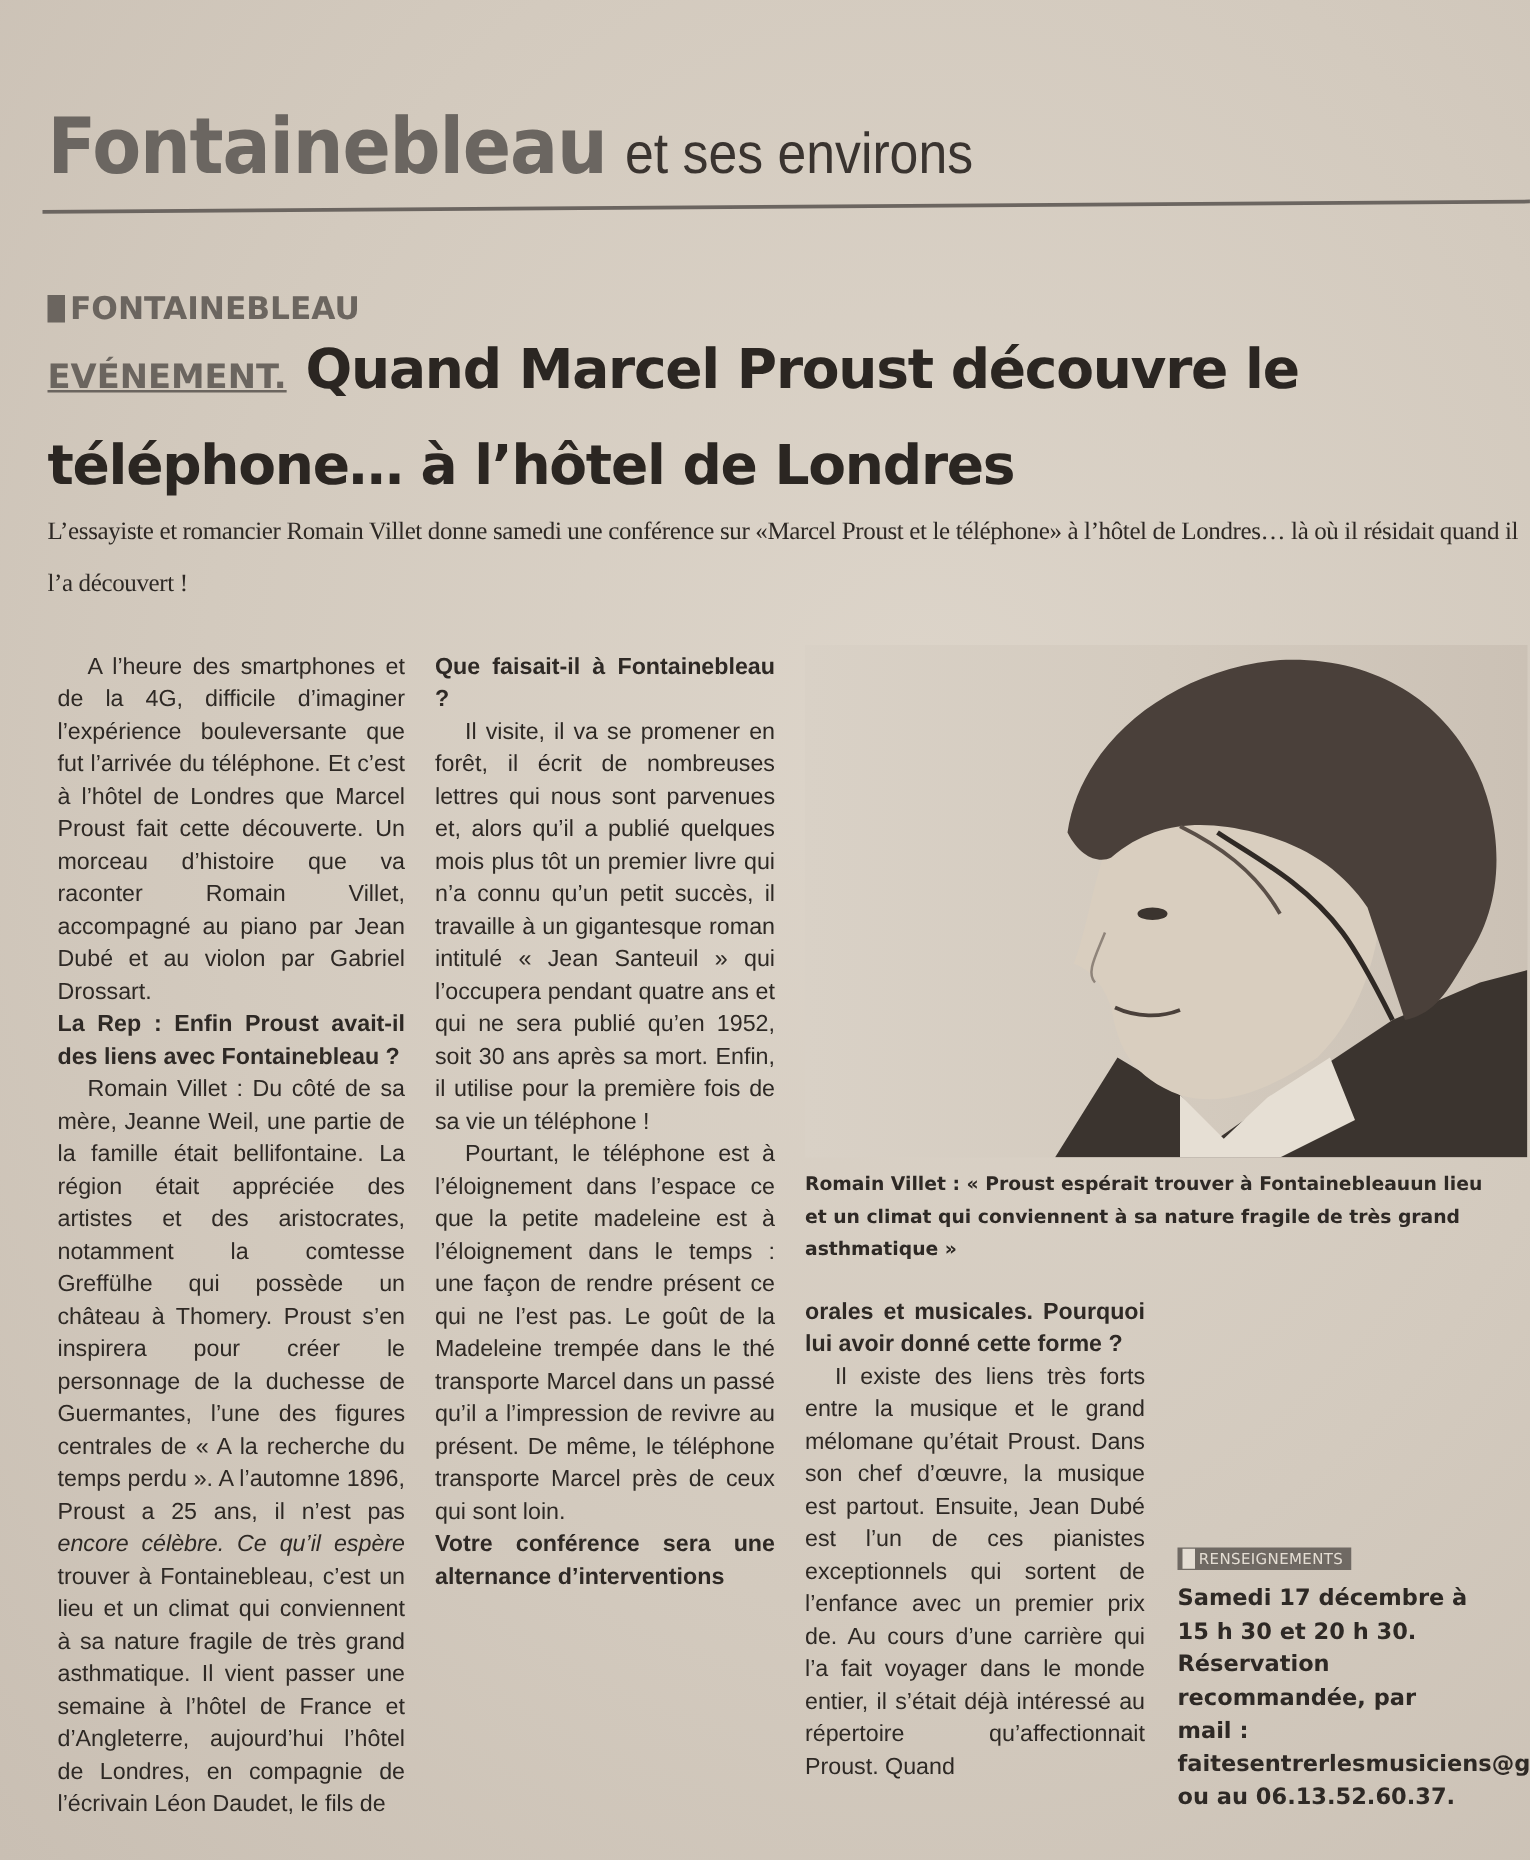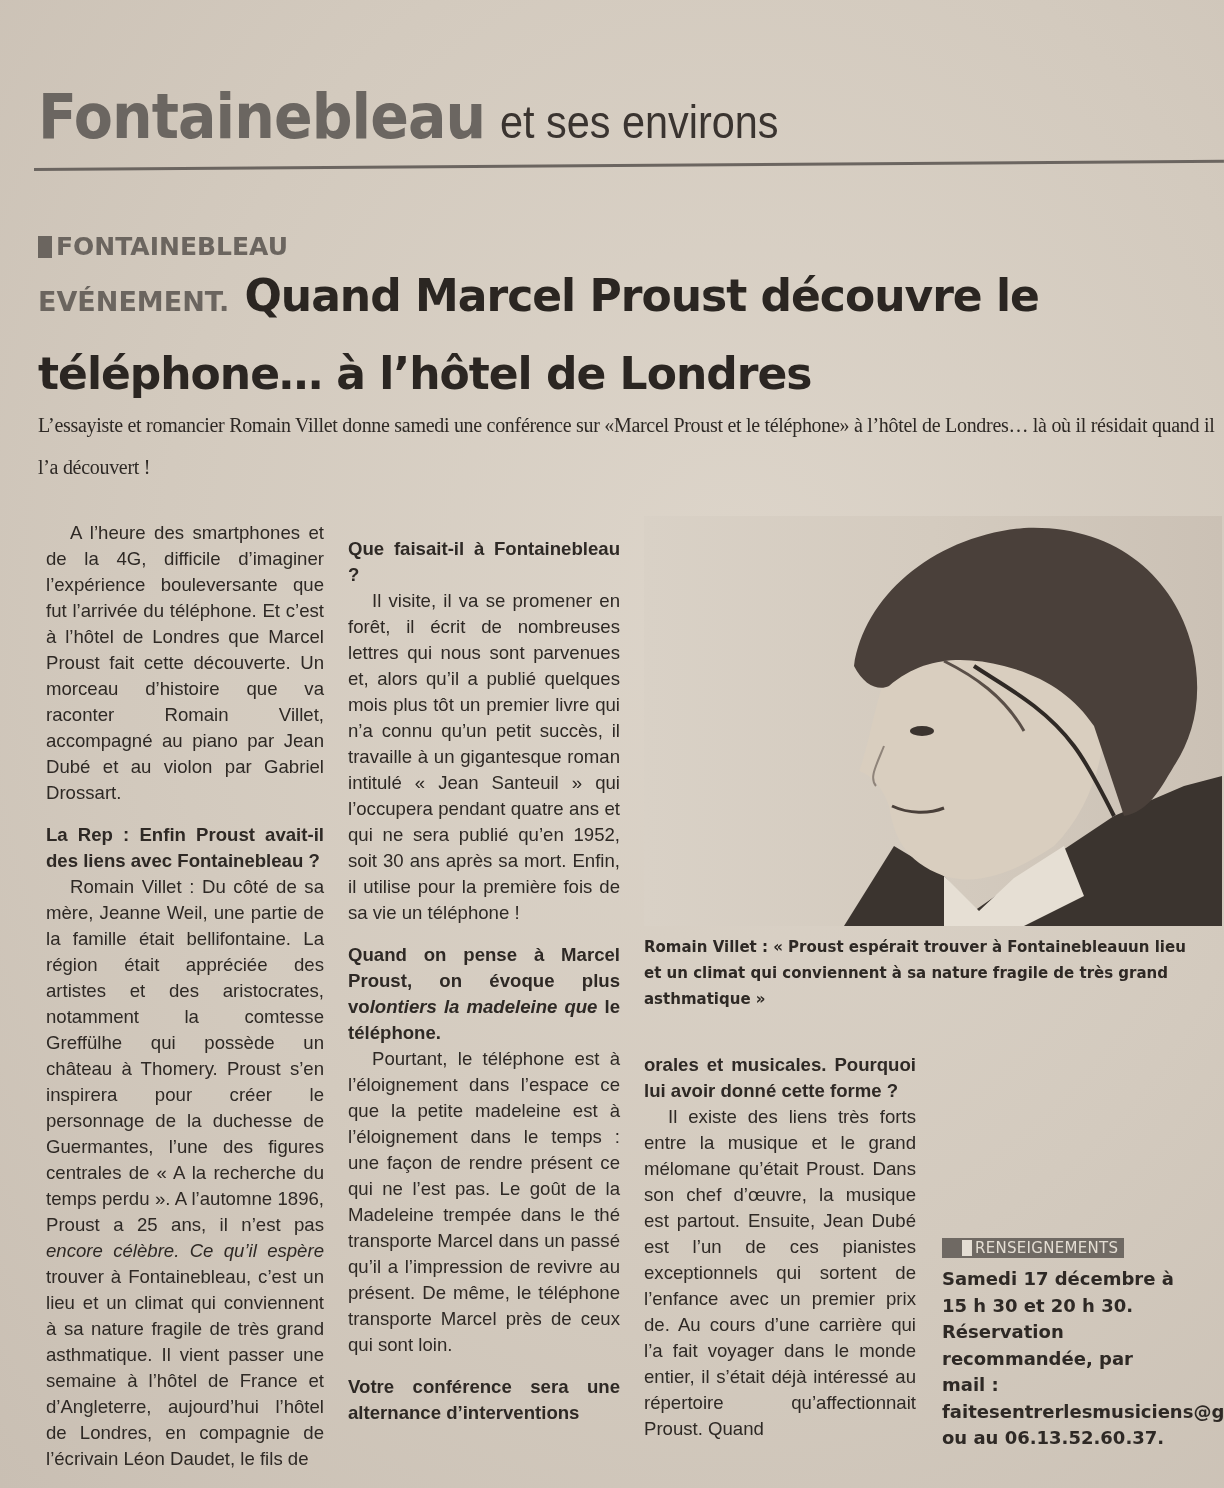--- a/index.html
+++ b/index.html
@@ -18,45 +18,45 @@
     .section-main { font-family: "DejaVu Sans", sans-serif; font-weight: bold; font-size: 62px; color: #6b6661; letter-spacing: -1px; transform: scaleX(0.92); transform-origin: left; }
     .section-sub { font-family: "Liberation Sans", sans-serif; font-size: 46px; color: #3a3430; margin-left: -24px; transform: scaleX(0.9); transform-origin: left; }
     .section-rule { position: absolute; left: 34px; top: 168px; width: 1190px; height: 3px; background: #6b6560; transform: rotate(-0.4deg); transform-origin: left; }
 
     
     .kicker { position: absolute; left: 38px; top: 232px; font-family: "DejaVu Sans", sans-serif; font-weight: bold; font-size: 25px; color: #6b655f; display: flex; align-items: center; }
     .kicker .square { display: inline-block; width: 14px; height: 22px; background: #6b655f; margin-right: 4px; }
 
     
     .headline { position: absolute; left: 38px; top: 262px; width: 1180px; line-height: 68px; }
-    .hl-label { font-family: "DejaVu Sans", sans-serif; font-weight: bold; font-size: 27px; color: #6b655f; margin-right: 10px; vertical-align: baseline; }
+    .hl-label { font-family: "DejaVu Sans", sans-serif; font-weight: bold; font-size: 27px; color: #6b655f; margin-right: 10px; vertical-align: baseline; text-decoration: underline; }
     .hl-text { font-family: "DejaVu Sans", sans-serif; font-weight: bold; font-size: 44px; color: #2b2622; letter-spacing: -1px; }
 
     
     .standfirst { position: absolute; left: 38px; top: 404px; width: 1180px; font-family: "Liberation Serif", serif; font-size: 20px; line-height: 42px; color: #2e2925; letter-spacing: -0.3px; }
 
     
     .col { position: absolute; top: 520px; font-family: "Liberation Sans", sans-serif; font-size: 18.6px; line-height: 26px; color: #2e2925; text-align: justify; }
     .col p { margin: 0; }
     .col .indent { text-indent: 24px; }
-    .col .q { font-weight: bold; margin-top: 16px; }
+    .col .q { font-weight: bold; }
     .col .q i { font-style: italic; }
     .col1 { left: 46px; width: 278px; }
     .col2 { left: 348px; width: 272px; }
     .col3 { left: 644px; width: 272px; top: 1036px; }
     .col4 { left: 942px; width: 278px; top: 1036px; }
 
     
     .photo { position: absolute; left: 644px; top: 516px; width: 578px; height: 410px; overflow: hidden;
       background: linear-gradient(90deg, #d9d1c6 0%, #d4cbbf 50%, #cbc1b5 100%); }
     .photo svg { position: absolute; left: 0; top: 0; }
     .caption { position: absolute; left: 644px; top: 934px; width: 560px; font-family: "DejaVu Sans", sans-serif; font-weight: bold; font-size: 15px; line-height: 26px; color: #2e2925; }
 
     
-    .info-label { position: absolute; left: 942px; top: 1238px; background: #6f6963; color: #e4ddd3; font-family: "DejaVu Sans", sans-serif; font-size: 15px; padding: 1px 6px 1px 20px; display: flex; align-items: center; letter-spacing: 0.3px; }
+    .info-label { position: absolute; left: 942px; top: 1238px; background: #6f6963; color: #e4ddd3; font-family: "DejaVu Sans", sans-serif; font-size: 12px; padding: 1px 6px 1px 4px; display: flex; align-items: center; letter-spacing: 0.3px; }
     .info-label .square { display: inline-block; width: 10px; height: 16px; background: #e4ddd3; margin-right: 3px; }
     .info-body { position: absolute; left: 942px; top: 1266px; width: 240px; font-family: "DejaVu Sans", sans-serif; font-weight: bold; font-size: 18px; line-height: 26.5px; color: #2e2925; }
   </style>
 </head>
 <body>
 
 <div class="page">
 
   <div class="section-head">
     <span class="section-main">Fontainebleau</span>
@@ -78,21 +78,20 @@
 
   <div class="col col1">
     <p class="indent">A l’heure des smartphones et de la 4G, difficile d’imaginer l’expérience bouleversante que fut l’arrivée du téléphone. Et c’est à l’hôtel de Londres que Marcel Proust fait cette découverte. Un morceau d’histoire que va raconter Romain Villet, accompagné au piano par Jean Dubé et au violon par Gabriel Drossart.</p>
     <p class="q">La Rep : Enfin Proust avait-il des liens avec Fontainebleau ?</p>
     <p class="indent"><span>Romain Villet : Du côté de sa mère, Jeanne Weil, une partie de la famille était bellifontaine. La région était appréciée des artistes et des aristocrates, notamment la comtesse Greffülhe qui possède un château à Thomery. Proust s’en inspirera pour créer le personnage de la duchesse de Guermantes, l’une des figures centrales de « A la recherche du temps perdu ». A l’automne 1896, Proust a 25 ans, il n’est pas </span><i>encore célèbre. Ce qu’il espère</i><span> trouver à Fontainebleau, c’est un lieu et un climat qui conviennent à sa nature fragile de très grand asthmatique. Il vient passer une semaine à l’hôtel de France et d’Angleterre, aujourd’hui l’hôtel de Londres, en compagnie de l’écrivain Léon Daudet, le fils de</span></p>
   </div>
 
   <div class="col col2">
     <p class="q">Que faisait-il à Fontainebleau ?</p>
     <p class="indent">Il visite, il va se promener en forêt, il écrit de nombreuses lettres qui nous sont parvenues et, alors qu’il a publié quelques mois plus tôt un premier livre qui n’a connu qu’un petit succès, il travaille à un gigantesque roman intitulé « Jean Santeuil » qui l’occupera pendant quatre ans et qui ne sera publié qu’en 1952, soit 30 ans après sa mort. Enfin, il utilise pour la première fois de sa vie un téléphone !</p>
-    <p class="q"><span>Quand on pense à Marcel Proust, on évoque plus vo</span><i>lontiers la madeleine que</i><span> le téléphone.</span></p>
     <p class="indent">Pourtant, le téléphone est à l’éloignement dans l’espace ce que la petite madeleine est à l’éloignement dans le temps : une façon de rendre présent ce qui ne l’est pas. Le goût de la Madeleine trempée dans le thé transporte Marcel dans un passé qu’il a l’impression de revivre au présent. De même, le téléphone transporte Marcel près de ceux qui sont loin.</p>
     <p class="q">Votre conférence sera une alternance d’interventions</p>
   </div>
 
   <div class="photo">
     <svg width="578" height="410" viewBox="0 0 578 410">
 
       <path d="M200 410 L250 330 L300 360 L330 395 L380 360 L470 300 L540 270 L578 260 L578 410 Z" fill="#3b342f"></path>
 
       <path d="M300 360 L335 395 L370 362 L420 330 L440 380 L380 410 L300 410 Z" fill="#e6dfd4"></path>

